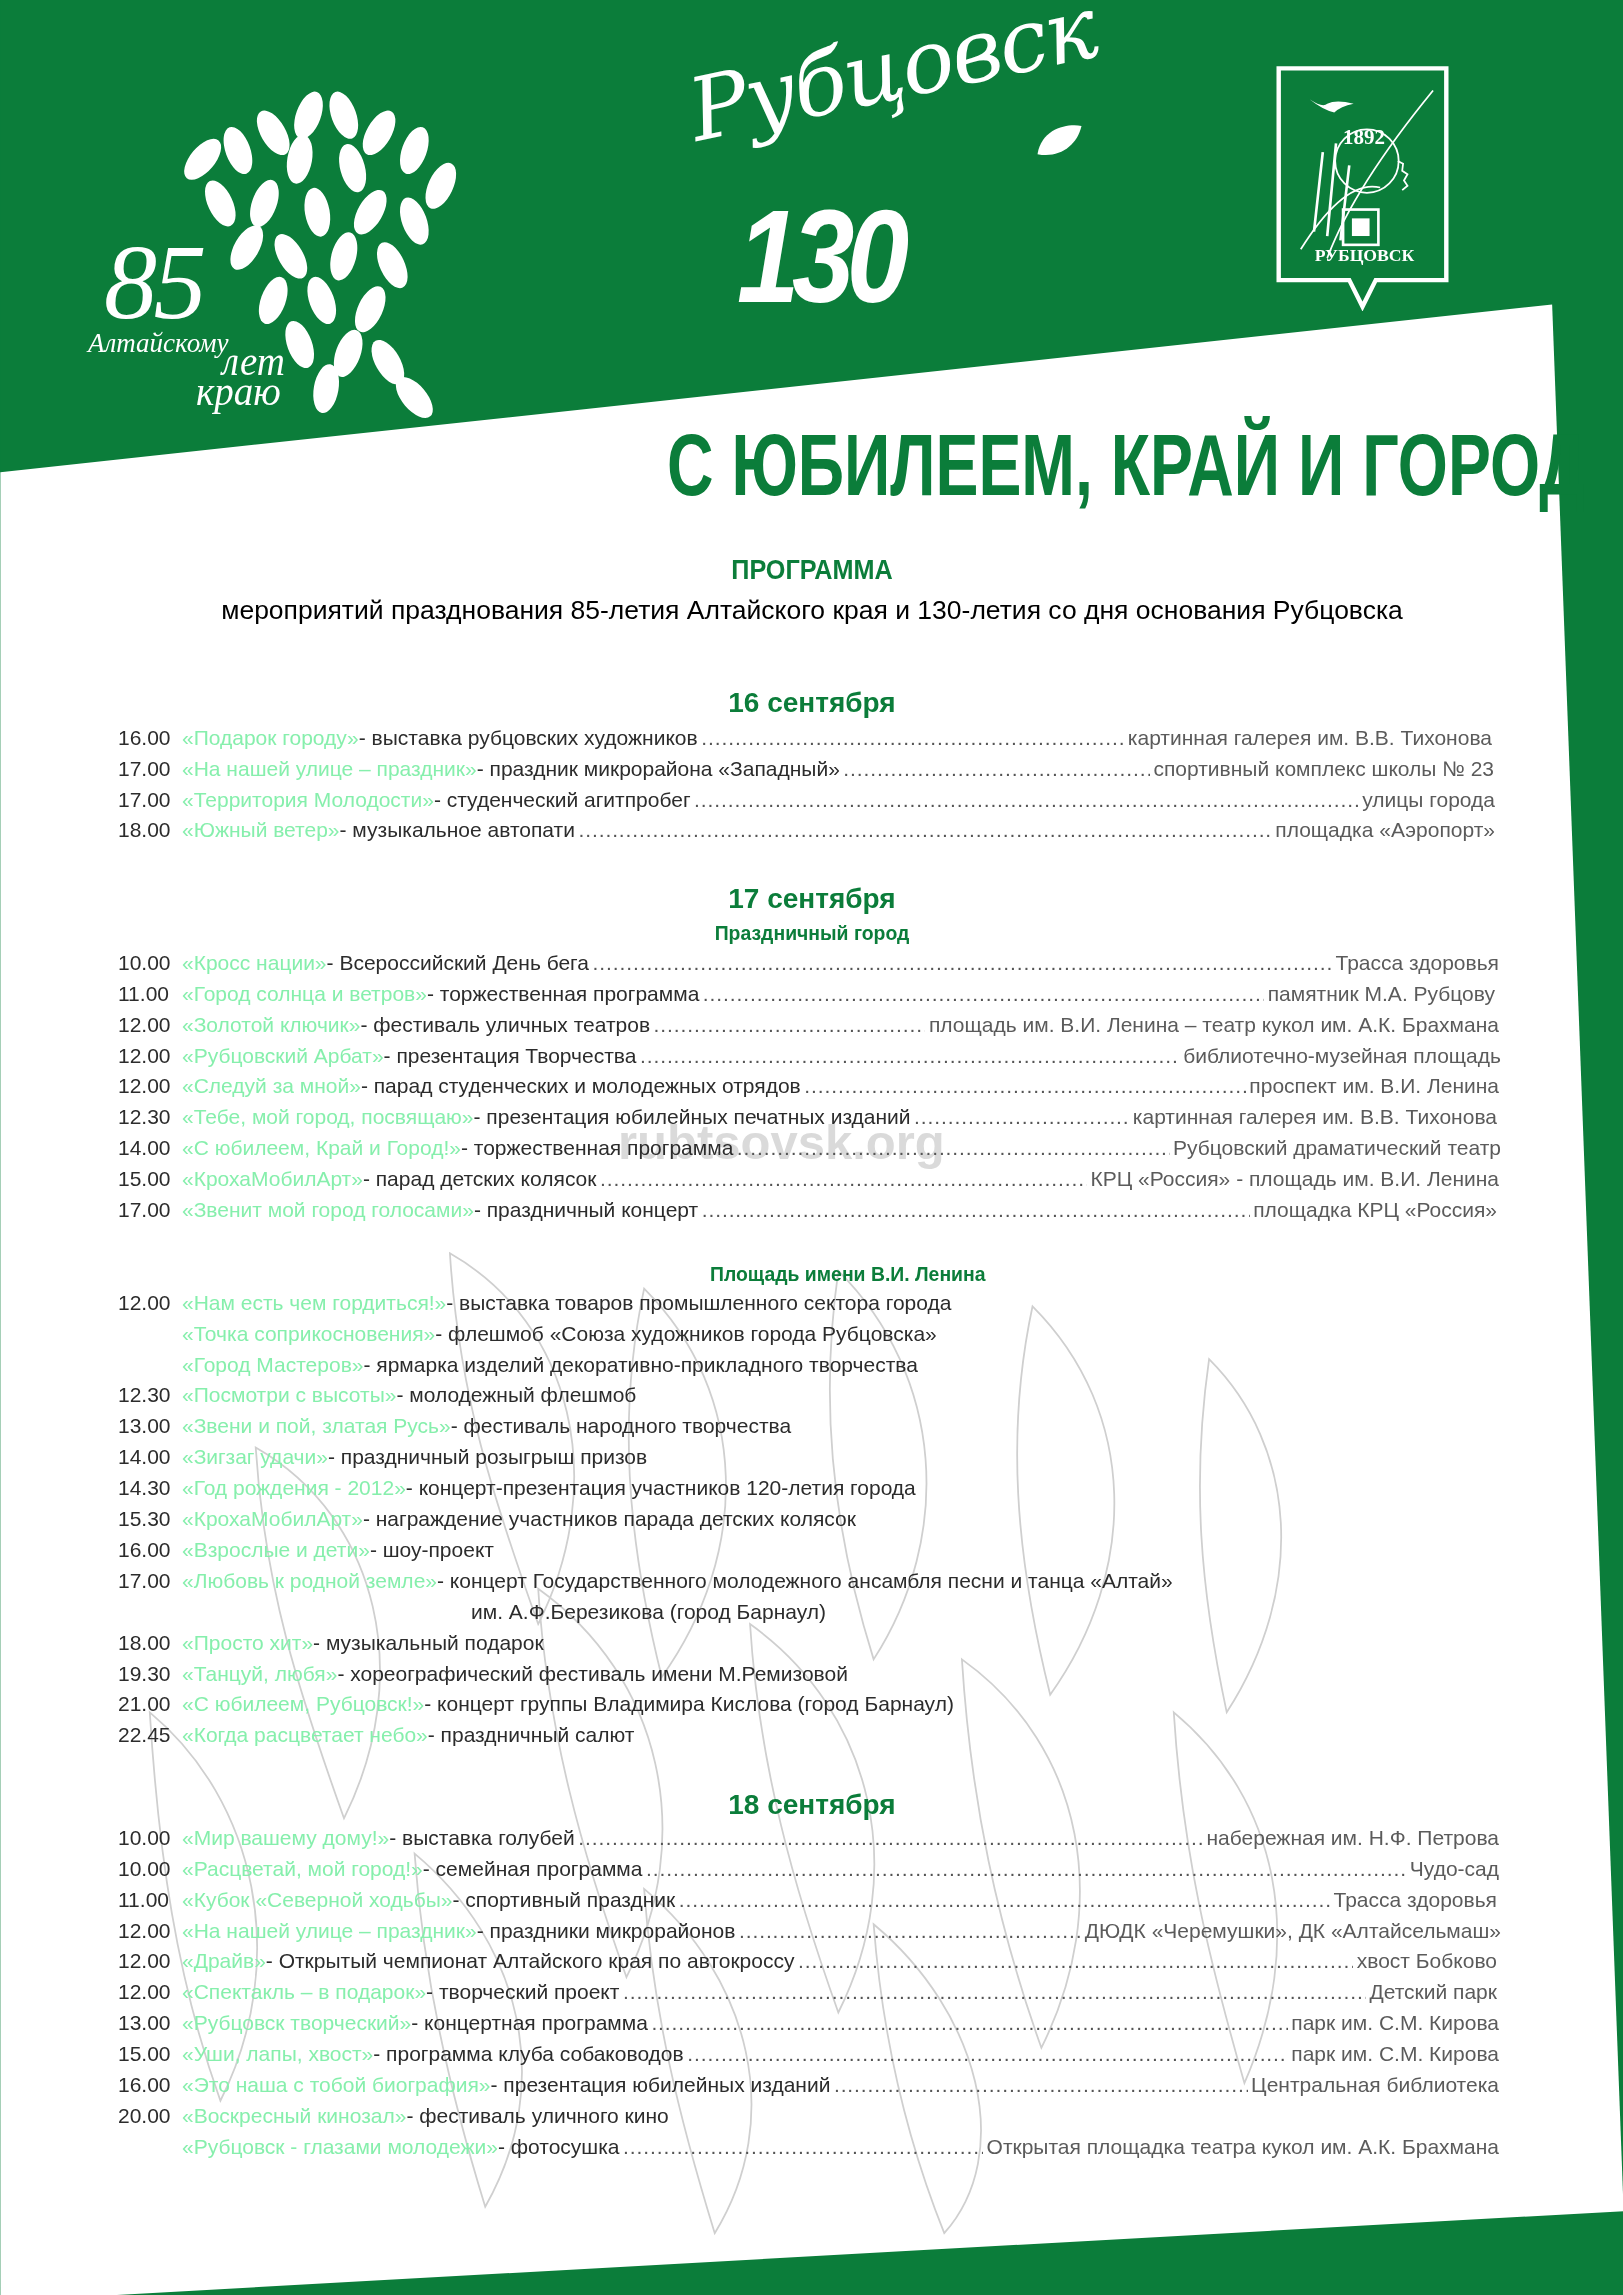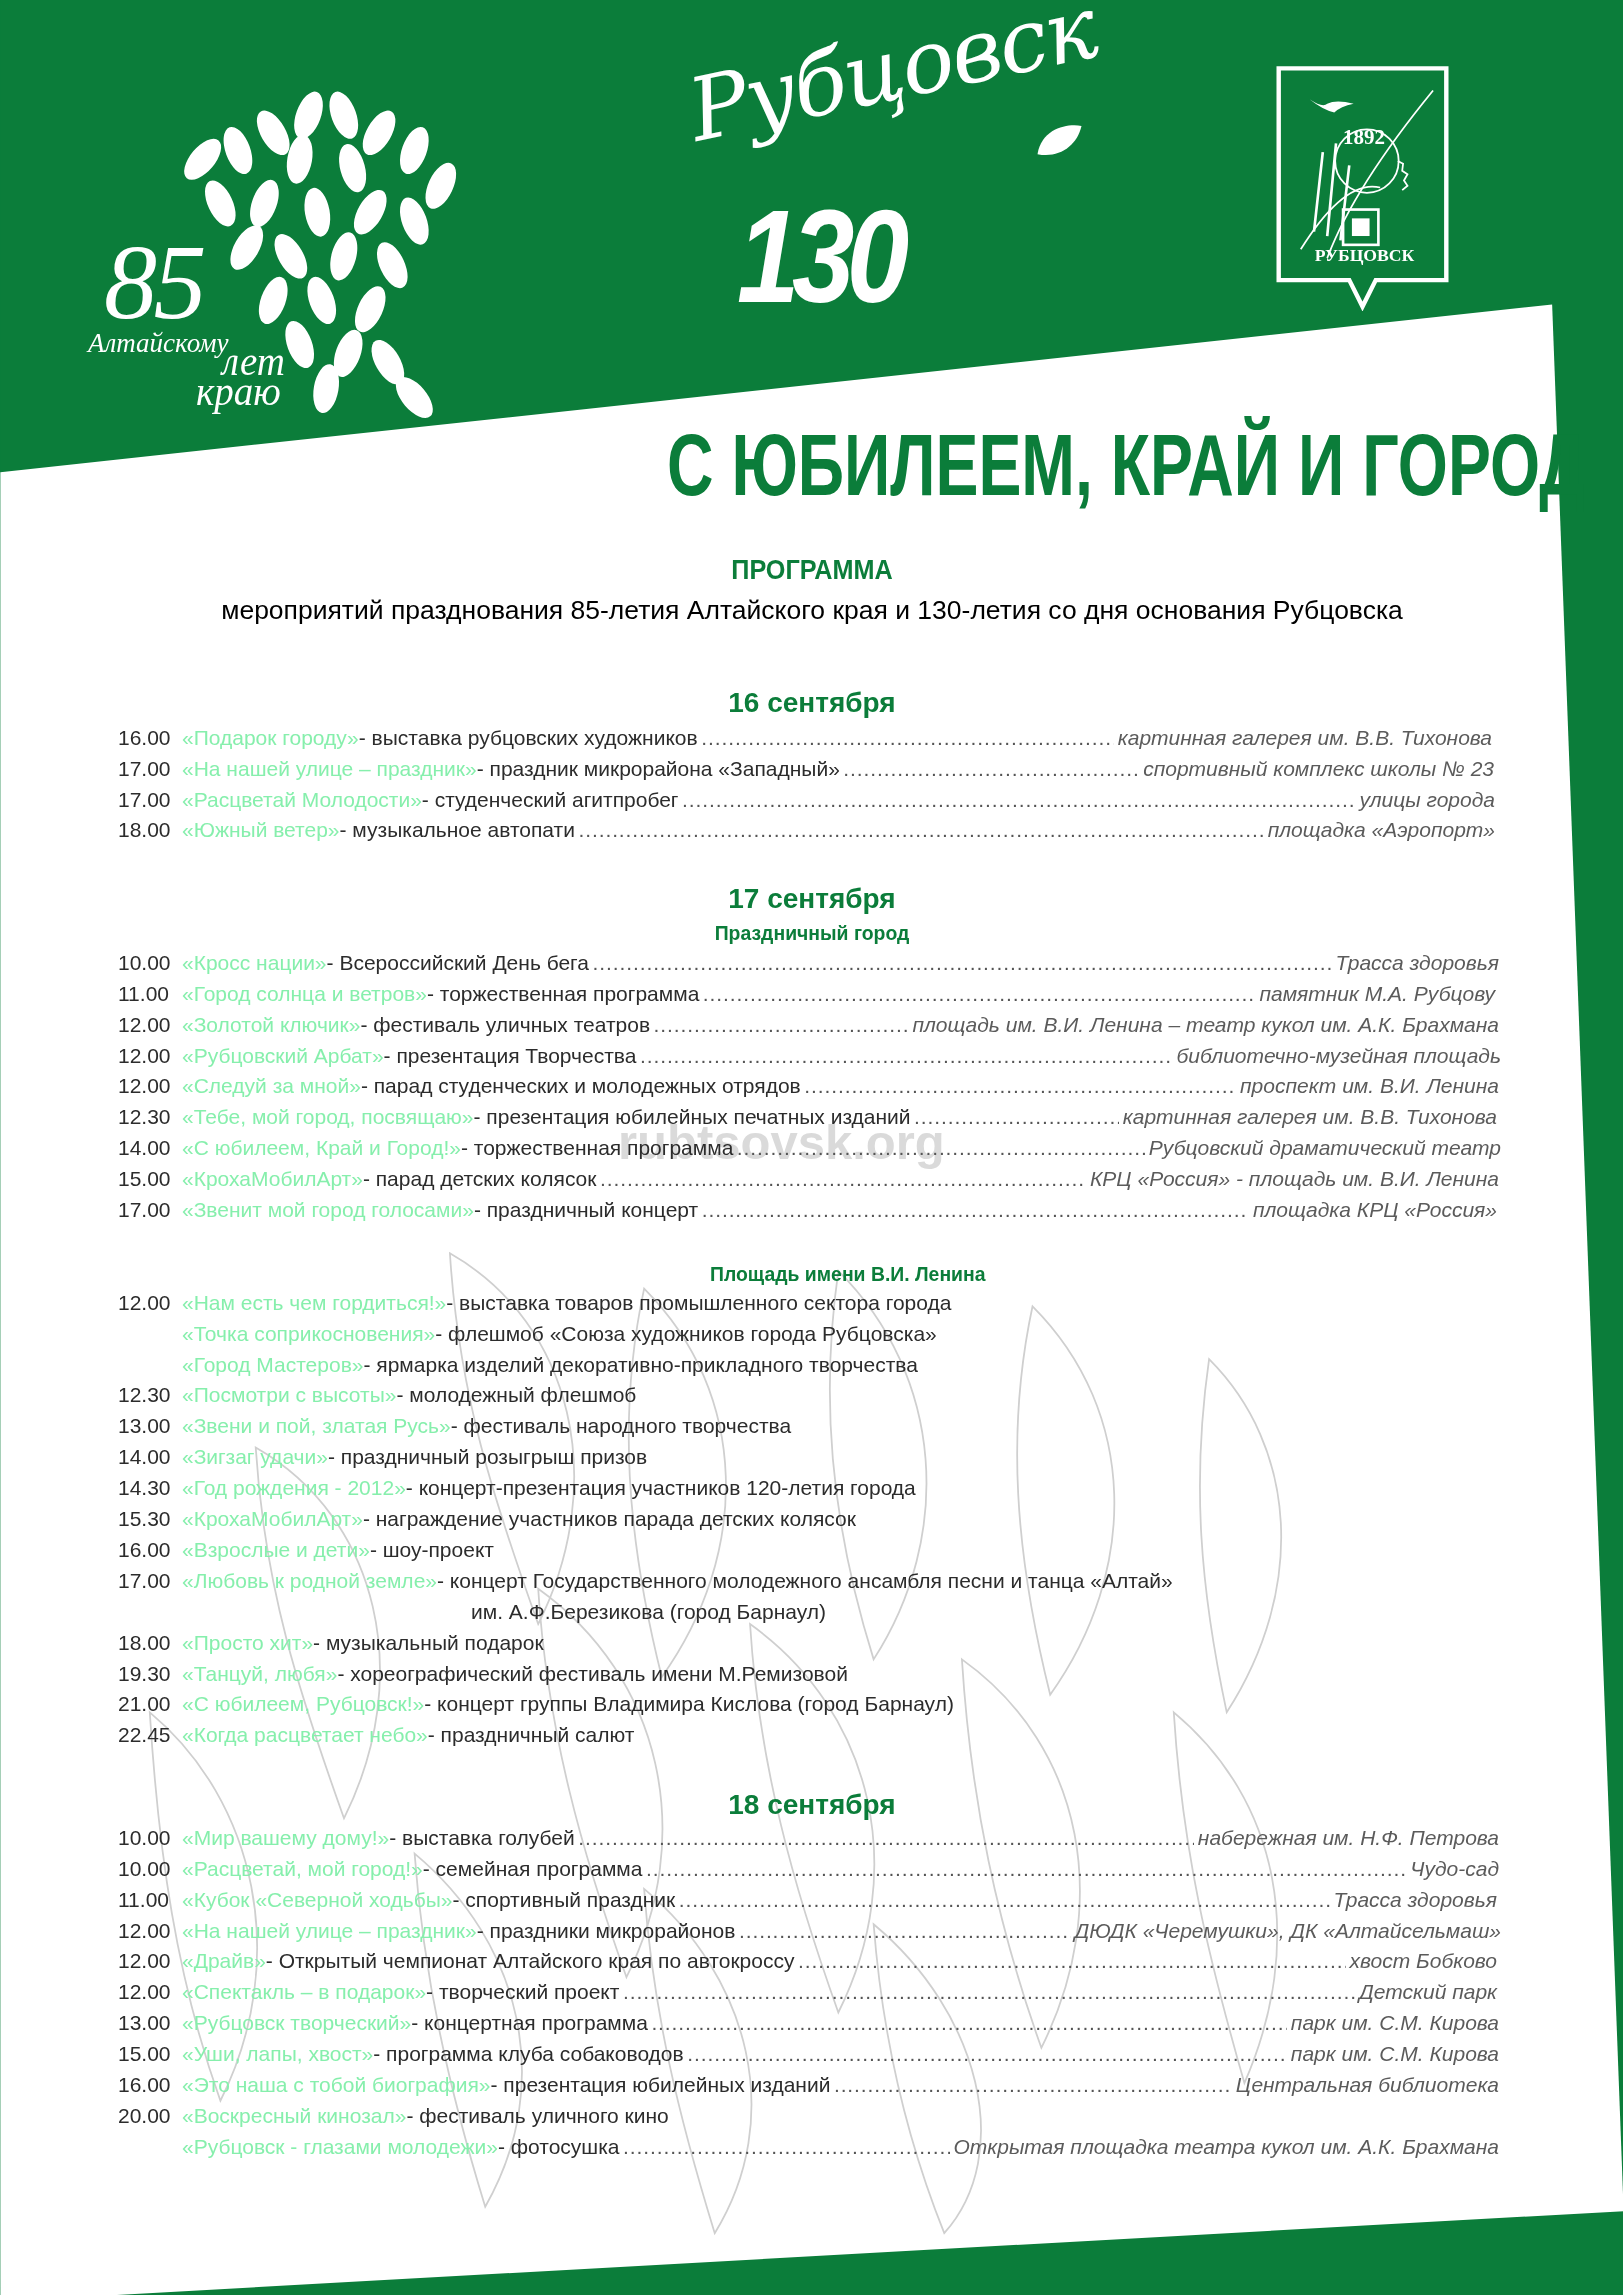--- a/index.html
+++ b/index.html
@@ -33,21 +33,21 @@
 
   .day-head { position: absolute; left: 0; width: 1624px; text-align: center; color: #0b7d3a; font-weight: bold; font-size: 28px; }
   .sub-head { position: absolute; left: 0; width: 1624px; text-align: center; color: #0b7d3a; font-weight: bold; font-size: 19.4px; }
 
   .row { position: absolute; left: 118px; height: 30px; display: flex; align-items: baseline; font-size: 21px; white-space: nowrap; color: #2c2c2c; }
   .row .time { display: inline-block; width: 64px; }
   .row .name { color: #86efac; text-align: right; }
   .row .desc { color: #2c2c2c; }
   .row .dots { flex: 1; overflow: hidden; color: #555; margin: 0 3.5px; letter-spacing: 0.9px; }
   .row .dots::before { content: "................................................................................................................................................................................................................................................"; }
-  .row .place { color: #5b5b5b; font-style: italic; }
+  .row .place { color: #5b5b5b; }
   .cont { position: absolute; font-size: 21px; color: #2c2c2c; white-space: nowrap; }
 
   .watermark { left: 618px; top: 1114px; color: rgba(150,150,150,0.35); font-weight: bold; font-size: 49px; }
   .deco { left: 79px; top: 1218px; width: 1501px; height: 1024px; }
 </style>
 </head>
 <body>
 
 <svg class="bg-svg" viewBox="0 0 1839 2600">
   <rect x="0" y="0" width="1839" height="2600" fill="#0b7d3a"></rect>
@@ -145,21 +145,21 @@
 </div>
 <div class="row" style="top:757px;width:1376px">
   <span class="time">17.00</span>
   <span class="name">«На нашей улице – праздник»</span>
   <span class="desc"> - праздник микрорайона «Западный»</span>
   <span class="dots"></span>
   <span class="place">спортивный комплекс школы № 23</span>
 </div>
 <div class="row" style="top:788px;width:1377px">
   <span class="time">17.00</span>
-  <span class="name">«Расцветай Молодости»</span>
+  <span class="name">«Территория Молодости»</span>
   <span class="desc"> - студенческий агитпробег</span>
   <span class="dots"></span>
   <span class="place">улицы города</span>
 </div>
 <div class="row" style="top:818px;width:1377px">
   <span class="time">18.00</span>
   <span class="name">«Южный ветер»</span>
   <span class="desc"> - музыкальное автопати</span>
   <span class="dots"></span>
   <span class="place">площадка «Аэропорт»</span>

